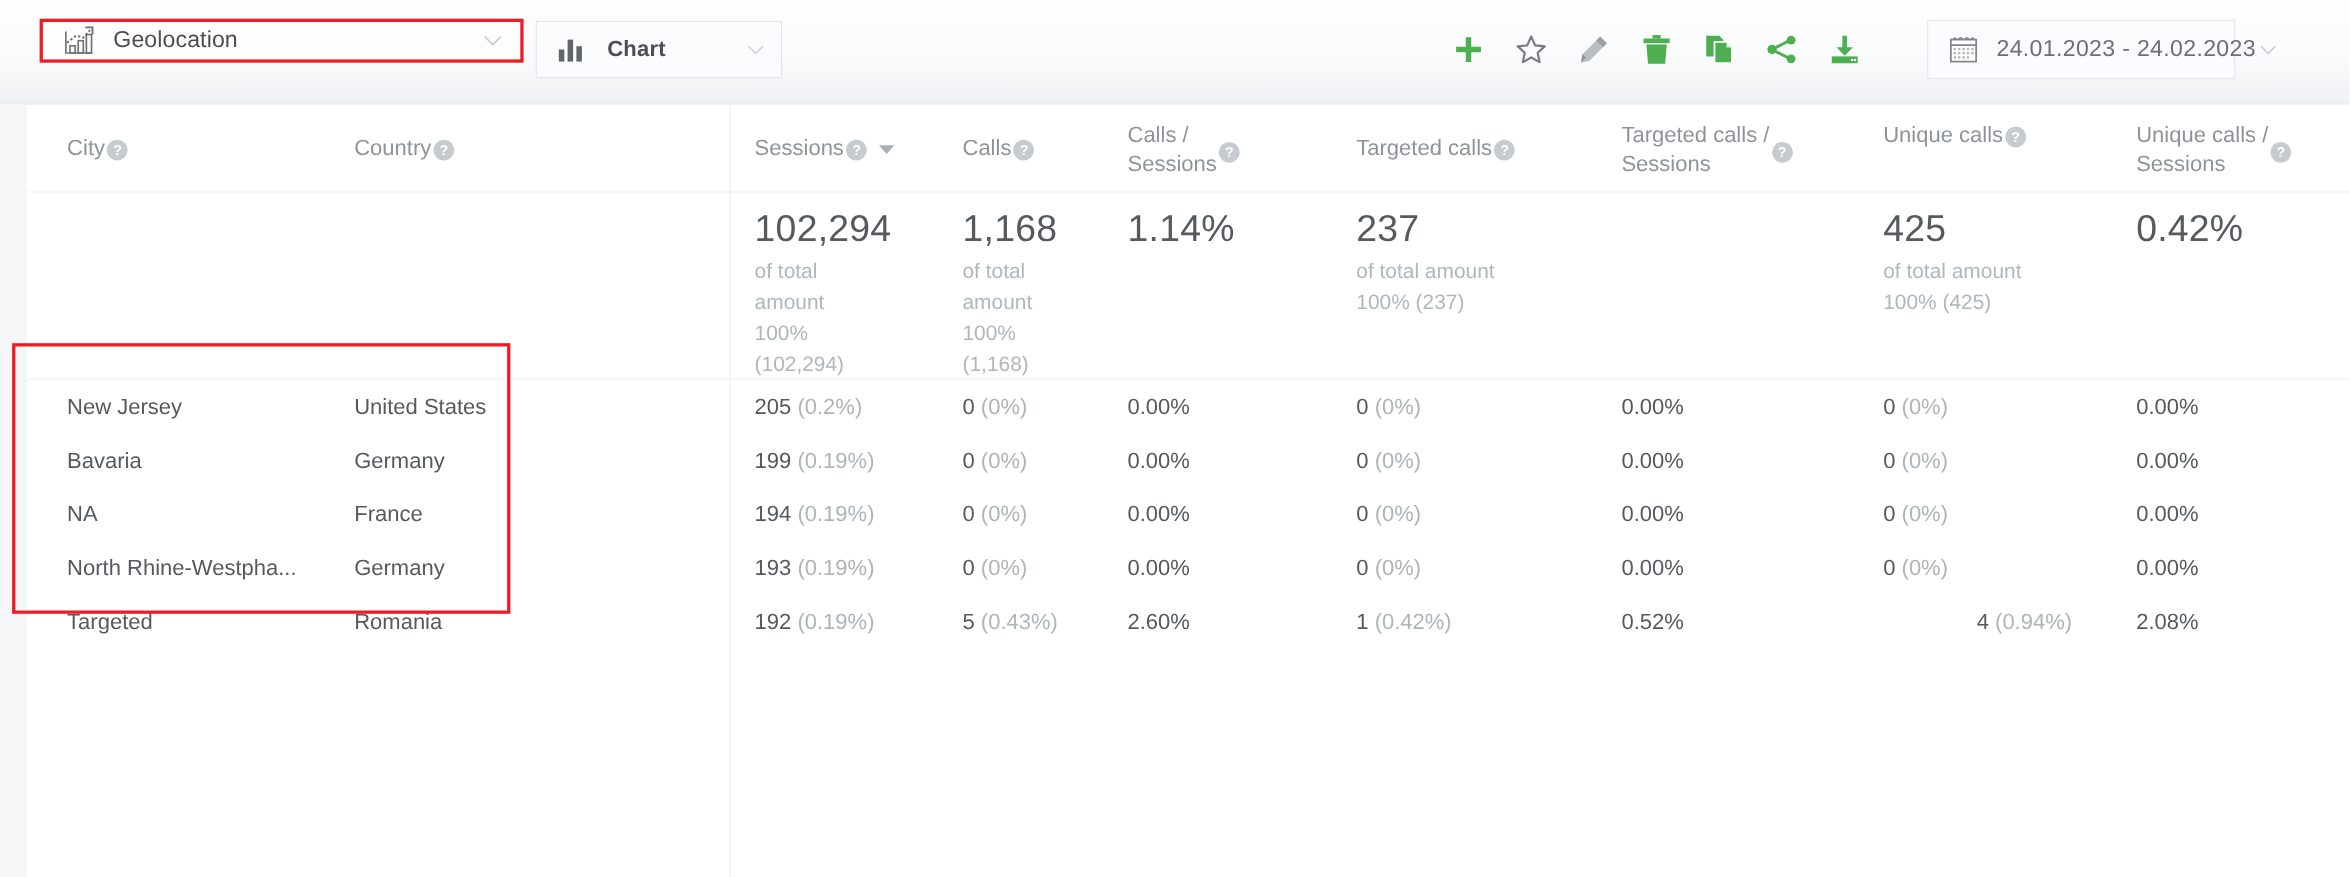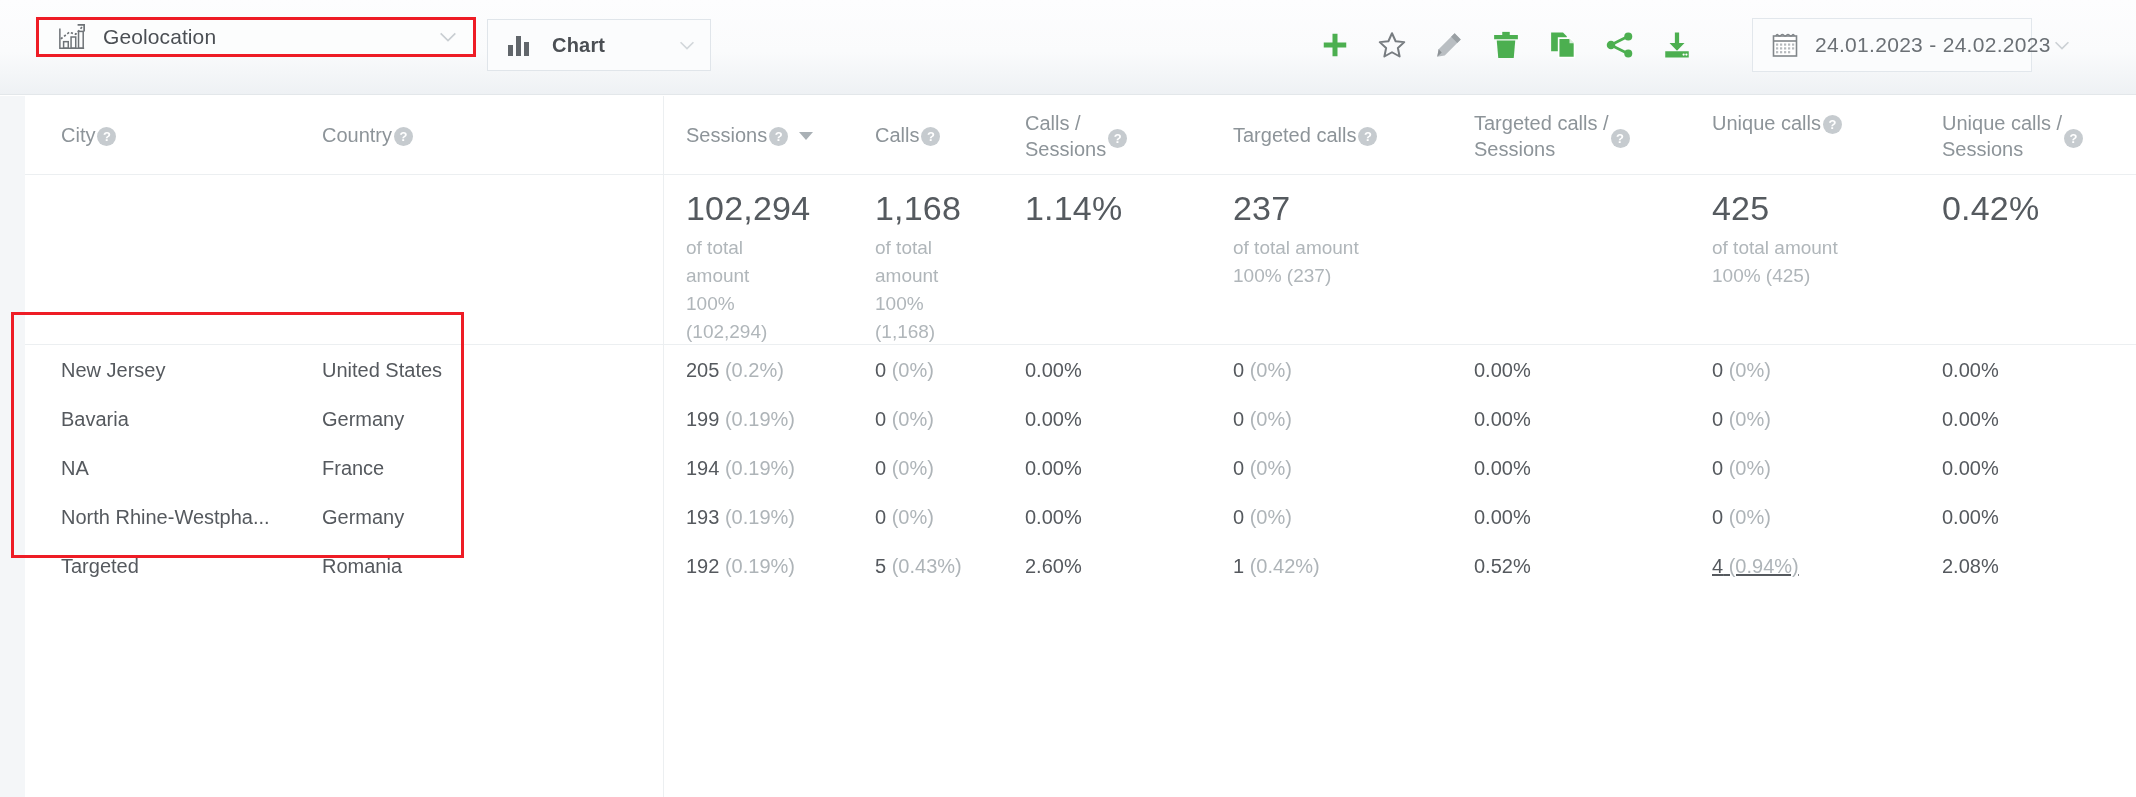--- a/index.html
+++ b/index.html
@@ -417,20 +417,20 @@
         <div class="cell" style="left: 1917px;"><span>0.00%</span></div>
       </div>
       <div class="row drow" style="top: 446px;">
         <div class="cell dimtext" style="left: 36px;">Targeted</div>
         <div class="cell dimtext" style="left: 297px;">Romania</div>
         <div class="cell" style="left: 661px;"><span>192</span><span class="pct"> (0.19%)</span></div>
         <div class="cell" style="left: 850px;"><span>5</span><span class="pct"> (0.43%)</span></div>
         <div class="cell" style="left: 1000px;"><span>2.60%</span></div>
         <div class="cell" style="left: 1208px;"><span>1</span><span class="pct"> (0.42%)</span></div>
         <div class="cell" style="left: 1449px;"><span>0.52%</span></div>
-        <div class="cell" style="left: 1687px; text-decoration: underline;"><span>4</span><span class="pct"> (0.94%)</span></div>
+        <div class="cell" style="left: 1772px;"><span>4</span><span class="pct"> (0.94%)</span></div>
         <div class="cell" style="left: 1917px;"><span>2.08%</span></div>
       </div>
     </div>
   <div class="row partial" id="partial-row"></div>
 </div>
 
 <div class="redbox"></div>
 
 </body></html>

